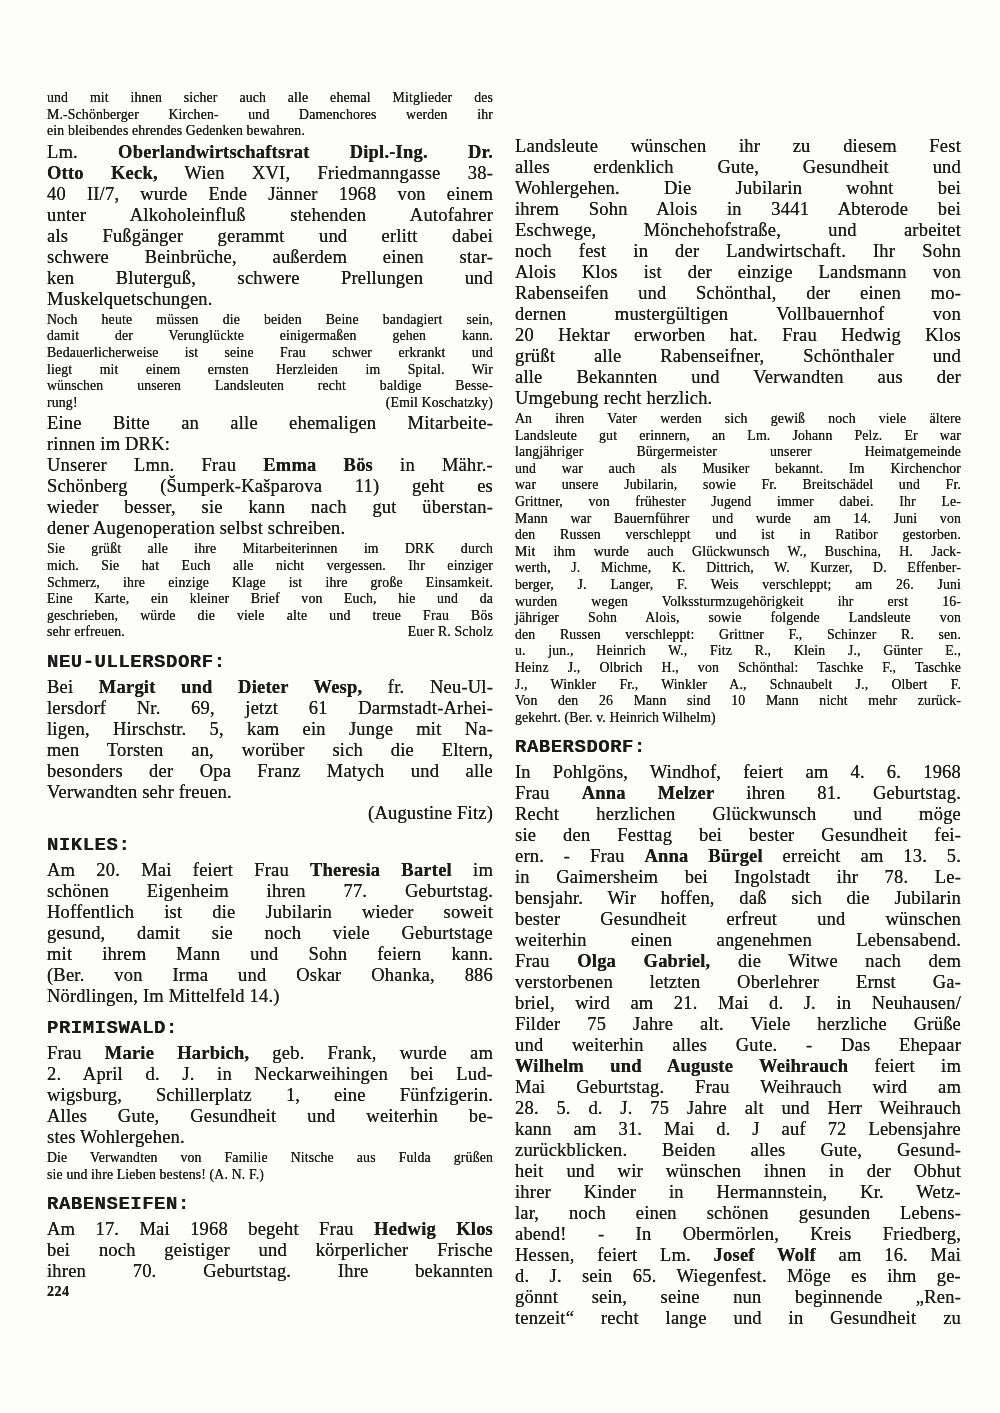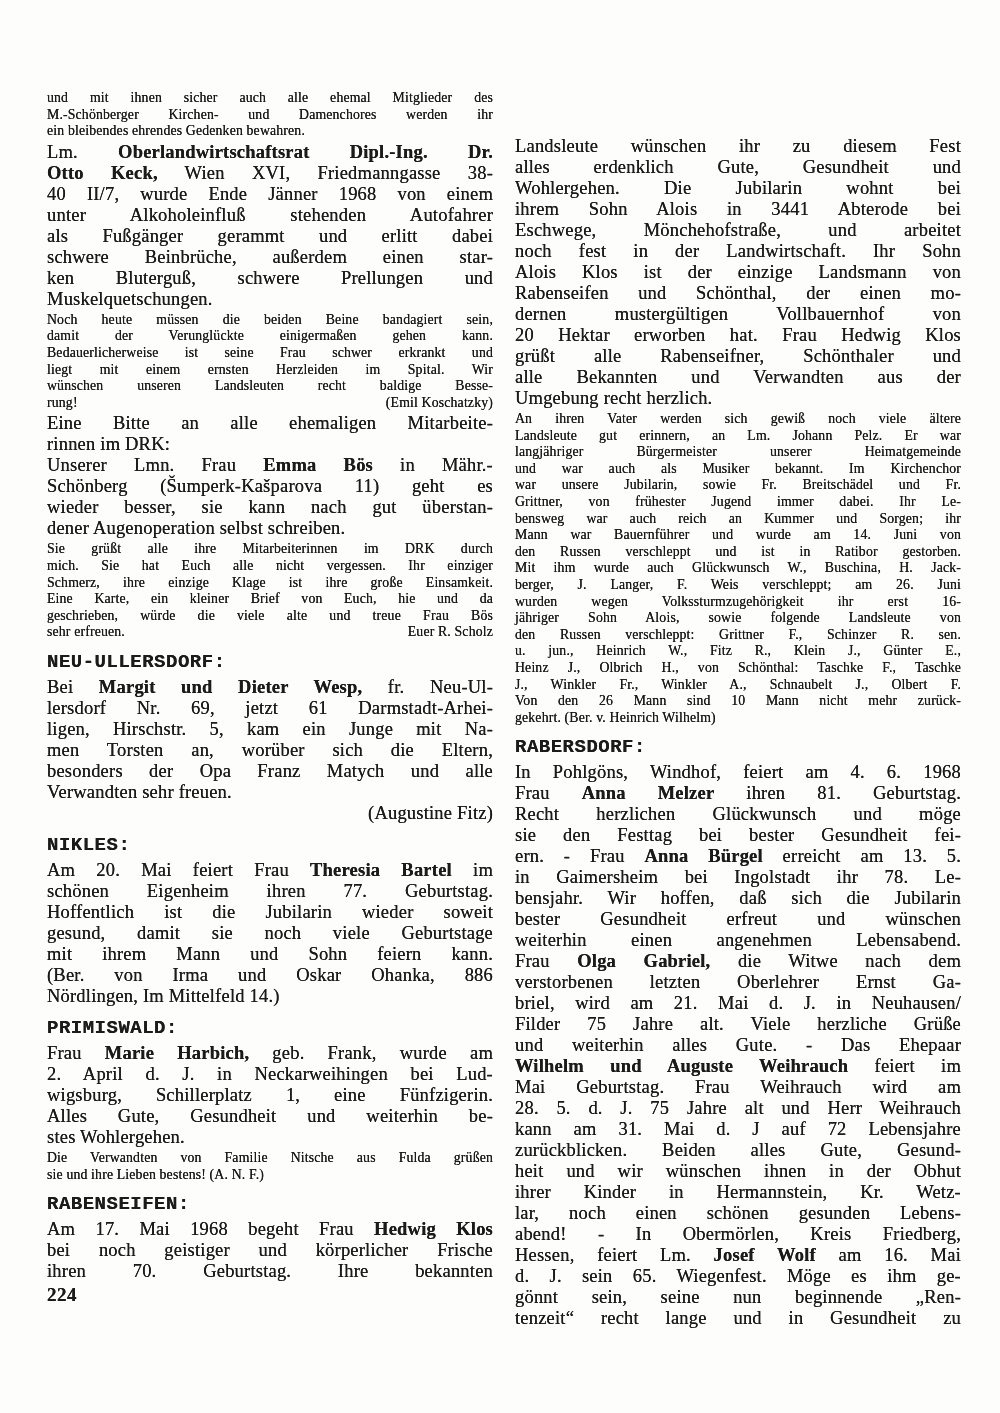--- a/index.html
+++ b/index.html
@@ -22,21 +22,21 @@
     font-size:19px; line-height:21px; font-weight:bold;
     letter-spacing:0.5px; margin:11px 0 4px 0;font-family:Liberation Mono, monospace;
   }
   .line { text-align:justify; text-align-last:justify; }
   .line.last { text-align-last:left; }
   .line.right-only { text-align:right; text-align-last:right; }
   .line.split { display:flex; justify-content:space-between; text-align-last:left; }
   b { font-weight:bold; }
   .page-num {
     position:absolute; left:47px; top:1284px;
-    font-size:19px; font-weight:bold; letter-spacing:0.5px;
+    font-size:14px; font-weight:bold; letter-spacing:0.5px;
   }
 </style>
 </head>
 <body>
 
 <div class="page">
   <div class="col left">
       <div class="block small">
         <div class="line">und mit ihnen sicher auch alle ehemal Mitglieder des</div>
         <div class="line">M.-Schönberger Kirchen- und Damenchores werden ihr</div>
@@ -147,24 +147,24 @@
         <div class="line">alle Bekannten und Verwandten aus der</div>
         <div class="line last">Umgebung recht herzlich.</div>
       </div>
       <div class="block small">
         <div class="line">An ihren Vater werden sich gewiß noch viele ältere</div>
         <div class="line">Landsleute gut erinnern, an Lm. Johann Pelz. Er war</div>
         <div class="line">langjähriger Bürgermeister unserer Heimatgemeinde</div>
         <div class="line">und war auch als Musiker bekannt. Im Kirchenchor</div>
         <div class="line">war unsere Jubilarin, sowie Fr. Breitschädel und Fr.</div>
         <div class="line">Grittner, von frühester Jugend immer dabei. Ihr Le-</div>
-        <div class="line">bensweg war auch reich an Kummer und Sorgen; ihr</div>
         <div class="line">Mann war Bauernführer und wurde am 14. Juni von</div>
         <div class="line">den Russen verschleppt und ist in Ratibor gestorben.</div>
         <div class="line">Mit ihm wurde auch Glückwunsch W., Buschina, H. Jack-</div>
+        <div class="line">werth, J. Michme, K. Dittrich, W. Kurzer, D. Effenber-</div>
         <div class="line">berger, J. Langer, F. Weis verschleppt; am 26. Juni</div>
         <div class="line">wurden wegen Volkssturmzugehörigkeit ihr erst 16-</div>
         <div class="line">jähriger Sohn Alois, sowie folgende Landsleute von</div>
         <div class="line">den Russen verschleppt: Grittner F., Schinzer R. sen.</div>
         <div class="line">u. jun., Heinrich W., Fitz R., Klein J., Günter E.,</div>
         <div class="line">Heinz J., Olbrich H., von Schönthal: Taschke F., Taschke</div>
         <div class="line">J., Winkler Fr., Winkler A., Schnaubelt J., Olbert F.</div>
         <div class="line">Von den 26 Mann sind 10 Mann nicht mehr zurück-</div>
         <div class="line last">gekehrt. (Ber. v. Heinrich Wilhelm)</div>
       </div>

